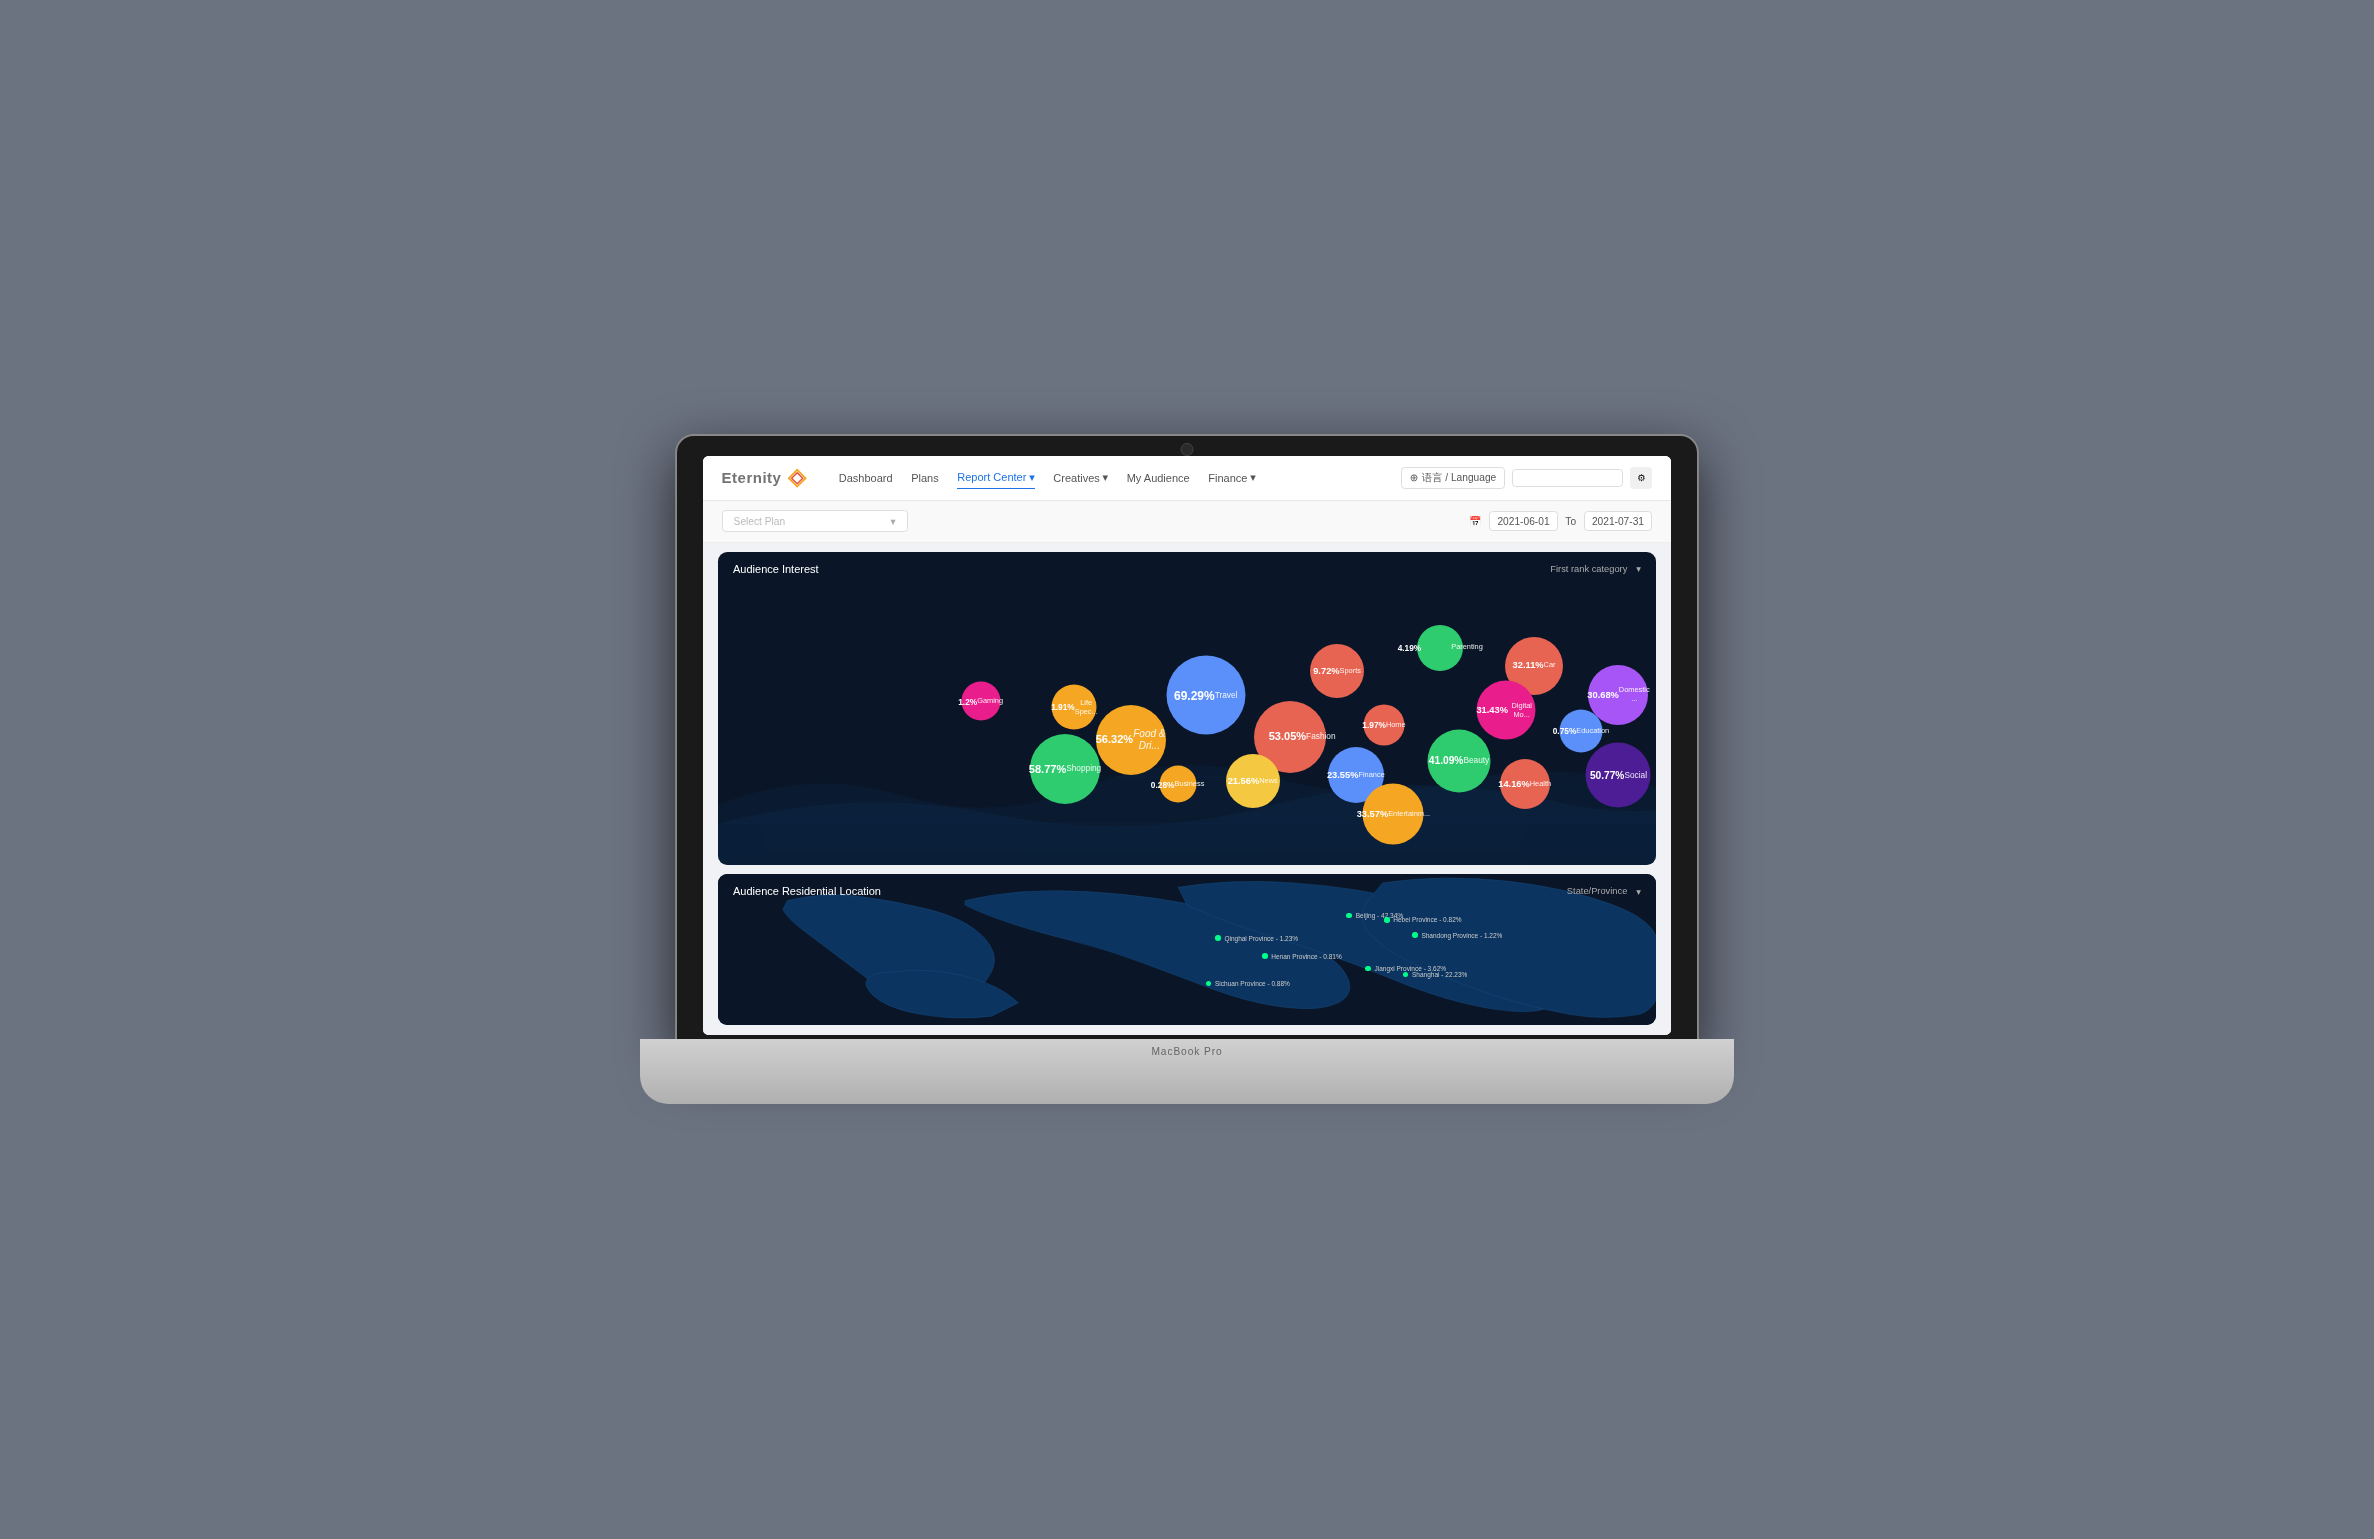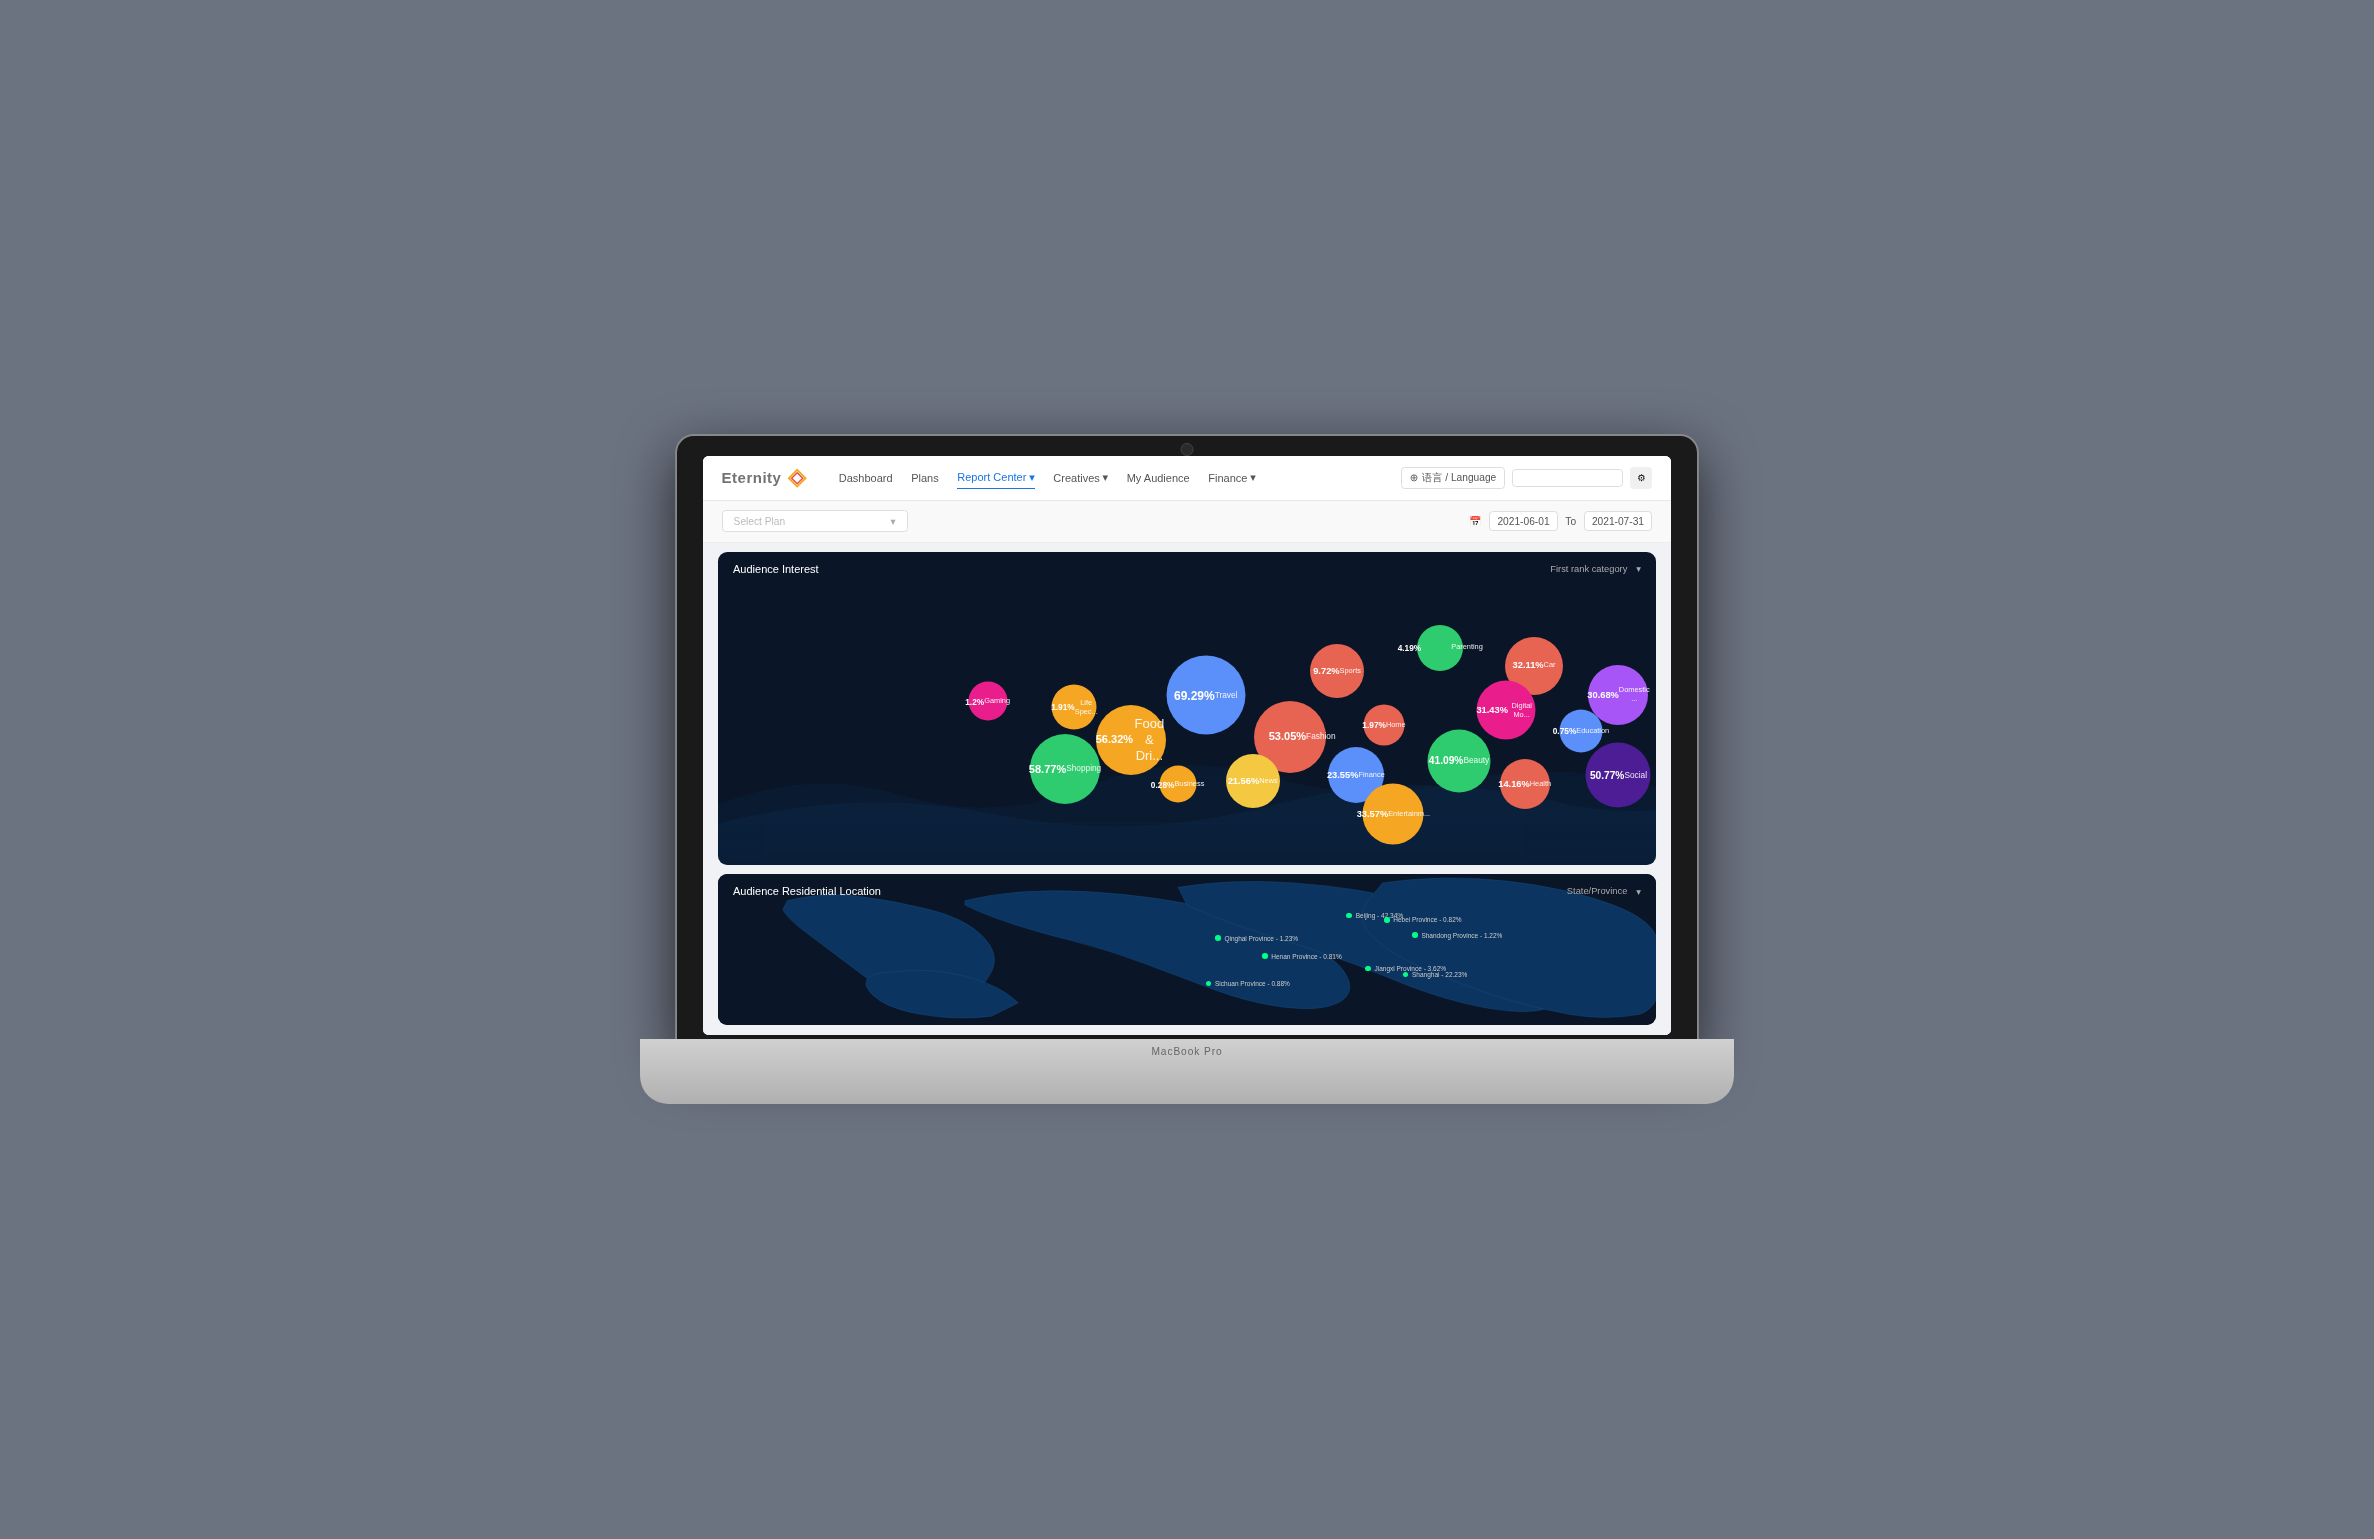--- a/index.html
+++ b/index.html
@@ -387,21 +387,21 @@
               <div class="bubble" style="width: 58px; height: 58px; background: rgb(232, 100, 82); left: 87%; top: 28%;">
                 <span class="bubble-pct" style="font-size: 9.3px;">32.11%</span>
                 <span class="bubble-label" style="font-size: 7.4px; max-width: 50px;">Car</span>
               </div>
               <div class="bubble" style="width: 60px; height: 60px; background: rgb(168, 85, 247); left: 96%; top: 38%;">
                 <span class="bubble-pct" style="font-size: 9.3px;">30.68%</span>
                 <span class="bubble-label" style="font-size: 7.4px; max-width: 53px;">Domestic ...</span>
               </div>
               <div class="bubble" style="width: 70px; height: 70px; background: rgb(245, 166, 35); left: 44%; top: 53%;">
                 <span class="bubble-pct" style="font-size: 11px;">56.32%</span>
-                <span class="bubble-label" style="font-size: 13px; max-width: 62px;">Food &amp; Dri...</span>
+                <span class="bubble-label" style="font-size: 10px; max-width: 62px; font-style: italic;">Food &amp; Dri...</span>
               </div>
               <div class="bubble" style="width: 72px; height: 72px; background: rgb(232, 100, 82); left: 61%; top: 52%;">
                 <span class="bubble-pct" style="font-size: 11px; margin-left: 24px;">53.05%</span>
                 <span class="bubble-label" style="font-size: 8.3px; max-width: 65px;">Fashion</span>
               </div>
               <div class="bubble" style="width: 41px; height: 41px; background: rgb(232, 100, 82); left: 71%; top: 48%;">
                 <span class="bubble-pct" style="font-size: 8.3px;">1.97%</span>
                 <span class="bubble-label" style="font-size: 7.4px; max-width: 33px;">Home</span>
               </div>
               <div class="bubble" style="width: 59px; height: 59px; background: rgb(233, 30, 140); left: 84%; top: 43%;">
@@ -437,21 +437,21 @@
                 <span class="bubble-label" style="font-size: 7.4px; max-width: 43px;">Health</span>
               </div>
               <div class="bubble" style="width: 65px; height: 65px; background: #4c1d95; left: 96%; top: 65%;">
                 <span class="bubble-pct" style="font-size: 10.2px;">50.77%</span>
                 <span class="bubble-label" style="font-size: 8.3px; max-width: 58px;">Social</span>
               </div>
               <div class="bubble" style="width: 61px; height: 61px; background: rgb(245, 166, 35); left: 72%; top: 78%;">
                 <span class="bubble-pct" style="font-size: 9.3px;">33.57%</span>
                 <span class="bubble-label" style="font-size: 7.4px; max-width: 54px;">Entertainm...</span>
               </div>
-              <div class="bubble" style="width: 39px; height: 39px; background: rgb(233, 30, 140); left: 28%; top: 40%; margin-left: 7px;">
+              <div class="bubble" style="width: 39px; height: 39px; background: rgb(233, 30, 140); left: 28%; top: 40%;">
                 <span class="bubble-pct" style="font-size: 8.3px;">1.2%</span>
                 <span class="bubble-label" style="font-size: 7.4px; max-width: 32px;">Gaming</span>
               </div>
               <div class="bubble" style="width: 45px; height: 45px; background: rgb(245, 166, 35); left: 38%; top: 42%;">
                 <span class="bubble-pct" style="font-size: 8.3px;">1.91%</span>
                 <span class="bubble-label" style="font-size: 7.4px; max-width: 37px;">Life Spec...</span>
               </div>
             </div>
         </div>
 

